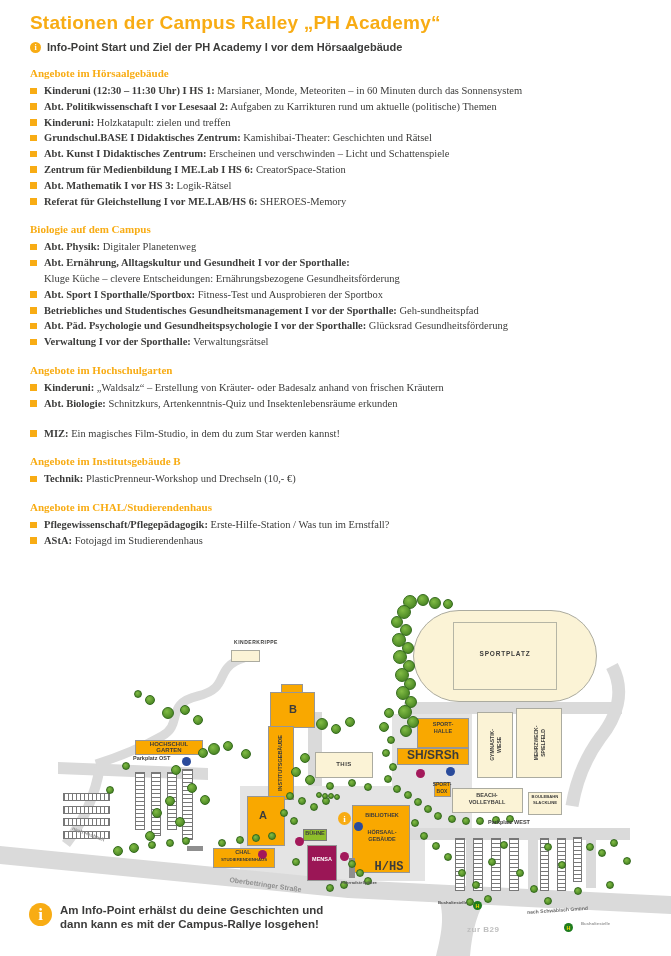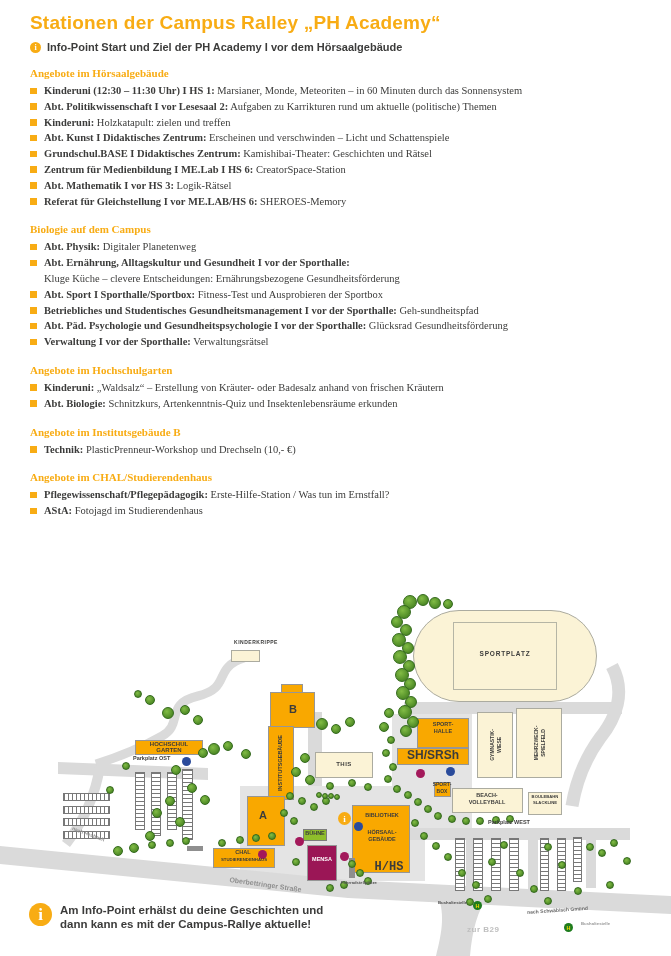--- a/index.html
+++ b/index.html
@@ -267,54 +267,55 @@
   <div class="info-line">
     <span class="iicon">i</span>
     <span>Info-Point Start und Ziel der PH Academy I vor dem Hörsaalgebäude</span>
   </div>
   <div>
       <div class="section">
         <div class="sec-h">Angebote im Hörsaalgebäude</div>
         <div class="item"><span class="bullet"></span><span class="ib">Kinderuni (12:30 – 11:30 Uhr) I HS 1:</span> Marsianer, Monde, Meteoriten – in 60 Minuten durch das Sonnensystem</div>
         <div class="item"><span class="bullet"></span><span class="ib">Abt. Politikwissenschaft I vor Lesesaal 2:</span> Aufgaben zu Karrikturen rund um aktuelle (politische) Themen</div>
         <div class="item"><span class="bullet"></span><span class="ib">Kinderuni:</span> Holzkatapult: zielen und treffen</div>
+        <div class="item"><span class="bullet"></span><span class="ib">Grundschul.BASE I Didaktisches Zentrum:</span> Kamishibai-Theater: Geschichten und Rätsel</div>
         <div class="item"><span class="bullet"></span><span class="ib">Abt. Kunst I Didaktisches Zentrum:</span> Erscheinen und verschwinden – Licht und Schattenspiele</div>
-        <div class="item"><span class="bullet"></span><span class="ib">Grundschul.BASE I Didaktisches Zentrum:</span> Kamishibai-Theater: Geschichten und Rätsel</div>
         <div class="item"><span class="bullet"></span><span class="ib">Zentrum für Medienbildung I ME.Lab I HS 6:</span> CreatorSpace-Station</div>
         <div class="item"><span class="bullet"></span><span class="ib">Abt. Mathematik I vor HS 3:</span> Logik-Rätsel</div>
         <div class="item"><span class="bullet"></span><span class="ib">Referat für Gleichstellung I vor ME.LAB/HS 6:</span> SHEROES-Memory</div>
       </div>
       <div class="section">
         <div class="sec-h">Biologie auf dem Campus</div>
         <div class="item"><span class="bullet"></span><span class="ib">Abt. Physik:</span> Digitaler Planetenweg</div>
         <div class="item"><span class="bullet"></span><span class="ib">Abt. Ernährung, Alltagskultur und Gesundheit I vor der Sporthalle:</span></div>
         <div class="item">Kluge Küche – clevere Entscheidungen: Ernährungsbezogene Gesundheitsförderung</div>
         <div class="item"><span class="bullet"></span><span class="ib">Abt. Sport I Sporthalle/Sportbox:</span> Fitness-Test und Ausprobieren der Sportbox</div>
         <div class="item"><span class="bullet"></span><span class="ib">Betriebliches und Studentisches Gesundheitsmanagement I vor der Sporthalle:</span> Geh-sundheitspfad</div>
         <div class="item"><span class="bullet"></span><span class="ib">Abt. Päd. Psychologie und Gesundheitspsychologie I vor der Sporthalle:</span> Glücksrad Gesundheitsförderung</div>
         <div class="item"><span class="bullet"></span><span class="ib">Verwaltung I vor der Sporthalle:</span> Verwaltungsrätsel</div>
       </div>
       <div class="section">
         <div class="sec-h">Angebote im Hochschulgarten</div>
         <div class="item"><span class="bullet"></span><span class="ib">Kinderuni:</span> „Waldsalz“ – Erstellung von Kräuter- oder Badesalz anhand von frischen Kräutern</div>
         <div class="item"><span class="bullet"></span><span class="ib">Abt. Biologie:</span> Schnitzkurs, Artenkenntnis-Quiz und Insektenlebensräume erkunden</div>
       </div>
       <div class="section">
+        <div class="item"><span class="bullet"></span><span class="ib">MIZ:</span> Ein magisches Film-Studio, in dem du zum Star werden kannst!</div>
       </div>
       <div class="section">
         <div class="sec-h">Angebote im Institutsgebäude B</div>
         <div class="item"><span class="bullet"></span><span class="ib">Technik:</span> PlasticPrenneur-Workshop und Drechseln (10,- €)</div>
       </div>
       <div class="section">
         <div class="sec-h">Angebote im CHAL/Studierendenhaus</div>
         <div class="item"><span class="bullet"></span><span class="ib">Pflegewissenschaft/Pflegepädagogik:</span> Erste-Hilfe-Station / Was tun im Ernstfall?</div>
         <div class="item"><span class="bullet"></span><span class="ib">AStA:</span> Fotojagd im Studierendenhaus</div>
       </div>
     </div>
 </div>
 
 <div class="footer">
   <span class="ficon">i</span>
   <div class="ftext">
     <div>Am Info-Point erhälst du deine Geschichten und</div>
-    <div>dann kann es mit der Campus-Rallye aktuelle!</div>
+    <div>dann kann es mit der Campus-Rallye losgehen!</div>
   </div>
 </div>
 
 </body></html>

